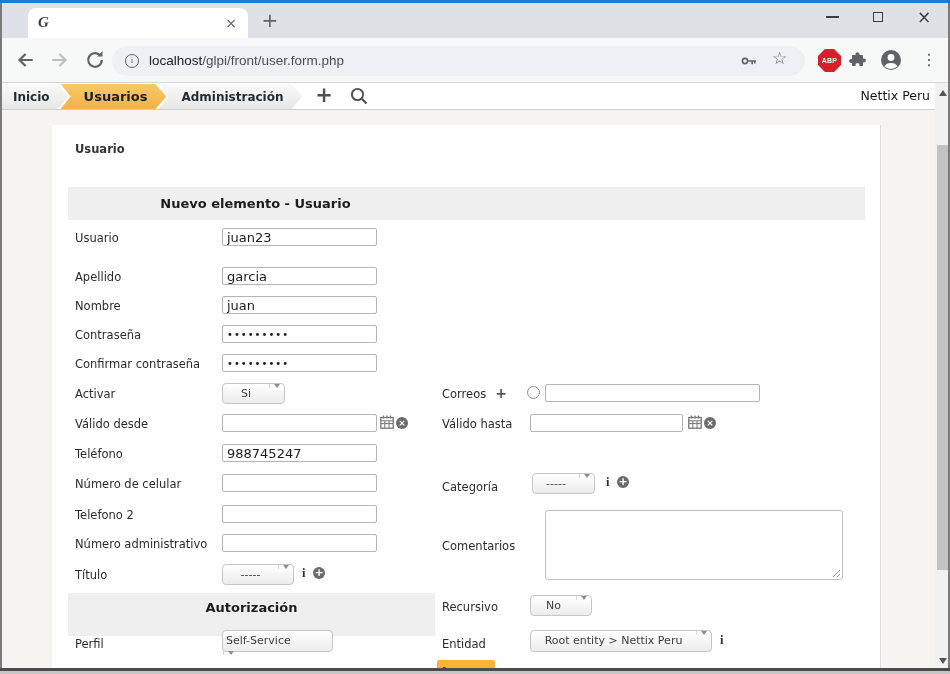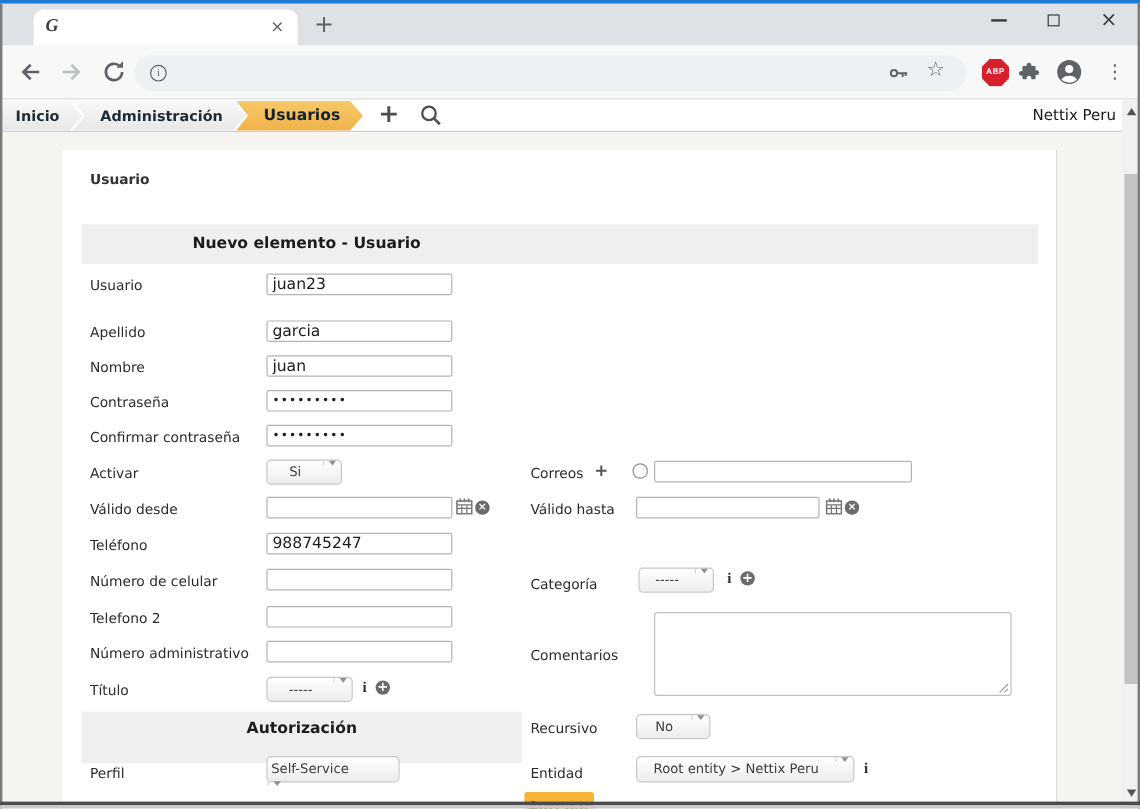--- a/index.html
+++ b/index.html
@@ -112,20 +112,21 @@
     </svg>
     <svg class="nav-ico" style="left:49px;" viewBox="0 0 20 20">
       <path d="M3 10 H15 M9.5 4.5 15 10 l-5.5 5.5" fill="none" stroke="#bcc0c4" stroke-width="2"></path>
     </svg>
     <svg class="nav-ico" style="left:84px;" viewBox="0 0 20 20">
       <path d="M16.2 10 a6.2 6.2 0 1 1 -1.9 -4.5" fill="none" stroke="#5f6368" stroke-width="2"></path>
       <path d="M16.8 1.8 v5 h-5 z" fill="#5f6368"></path>
     </svg>
     <div class="omnibox">
       <span class="info-circ">i</span>
+      <span class="url"><span class="host">localhost</span><span class="path">/glpi/front/user.form.php</span></span>
       <svg class="okey" width="18" height="18" viewBox="0 0 18 18">
         <circle cx="5" cy="9" r="2.6" fill="none" stroke="#5f6368" stroke-width="1.6"></circle>
         <path d="M7.6 9 H16 M12.2 9 v3.2 M14.8 9 v2.4" fill="none" stroke="#5f6368" stroke-width="1.6"></path>
       </svg>
       <span class="ostar">☆</span>
     </div>
     <div class="abp">ABP</div>
     <svg class="ext-puzzle" width="18" height="18" viewBox="0 0 18 18">
       <path d="M8.5 1.2c1.1 0 2 .9 2 2 0 .3-.1.6-.2.9H13c.6 0 1 .4 1 1v2.6c.3-.1.6-.2.9-.2 1.1 0 2 .9 2 2s-.9 2-2 2c-.3 0-.6-.1-.9-.2V14c0 .6-.4 1-1 1h-2.7c.1-.3.2-.6.2-.9 0-1.1-.9-2-2-2s-2 .9-2 2c0 .3.1.6.2.9H4c-.6 0-1-.4-1-1v-2.1c-.3.1-.6.2-.9.2-1.1 0-2-.9-2-2s.9-2 2-2c.3 0 .6.1.9.2V5.1c0-.6.4-1 1-1h2.7c-.1-.3-.2-.6-.2-.9 0-1.1.9-2 2-2z" fill="#5f6368"></path>
     </svg>
@@ -135,25 +136,25 @@
       <path d="M4.5 17.5 a7 5.5 0 0 1 13 0 a10 10 0 0 1 -13 0z" fill="#fff"></path>
     </svg>
     <div class="menu-dots">⋮</div>
   </div>
 
   <div class="breadcrumb">
     <div class="crumbs">
       <div class="crumb first">
           <span>Inicio</span>
         </div>
+      <div class="crumb active">
+          <span>Usuarios</span>
+        </div>
       <div class="crumb">
           <span>Administración</span>
-        </div>
-      <div class="crumb active">
-          <span>Usuarios</span>
         </div>
     </div>
     <div class="bc-plus">+</div>
     <svg class="bc-search" width="19" height="19" viewBox="0 0 19 19">
       <circle cx="7.5" cy="7.5" r="5.6" fill="none" stroke="#4f4f4f" stroke-width="1.9"></circle>
       <line x1="11.8" y1="11.8" x2="16.5" y2="16.5" stroke="#4f4f4f" stroke-width="2.2"></line>
     </svg>
     <div class="entity-name">Nettix Peru</div>
   </div>
 

